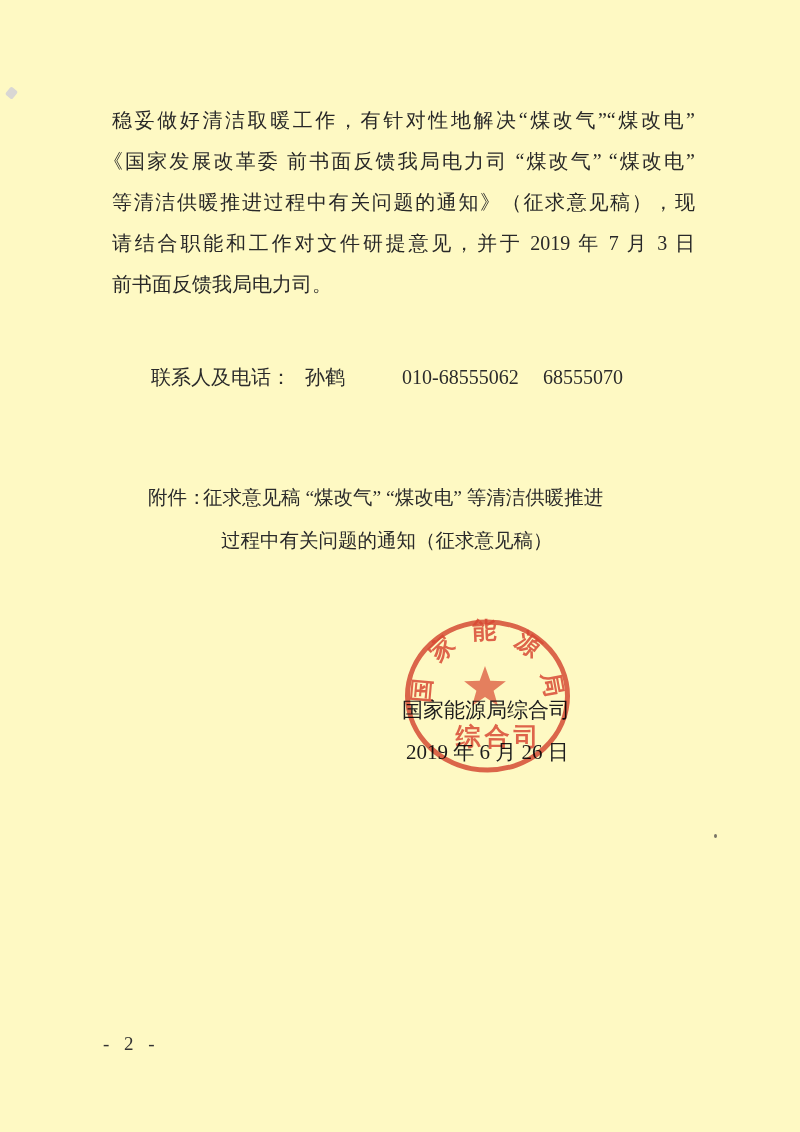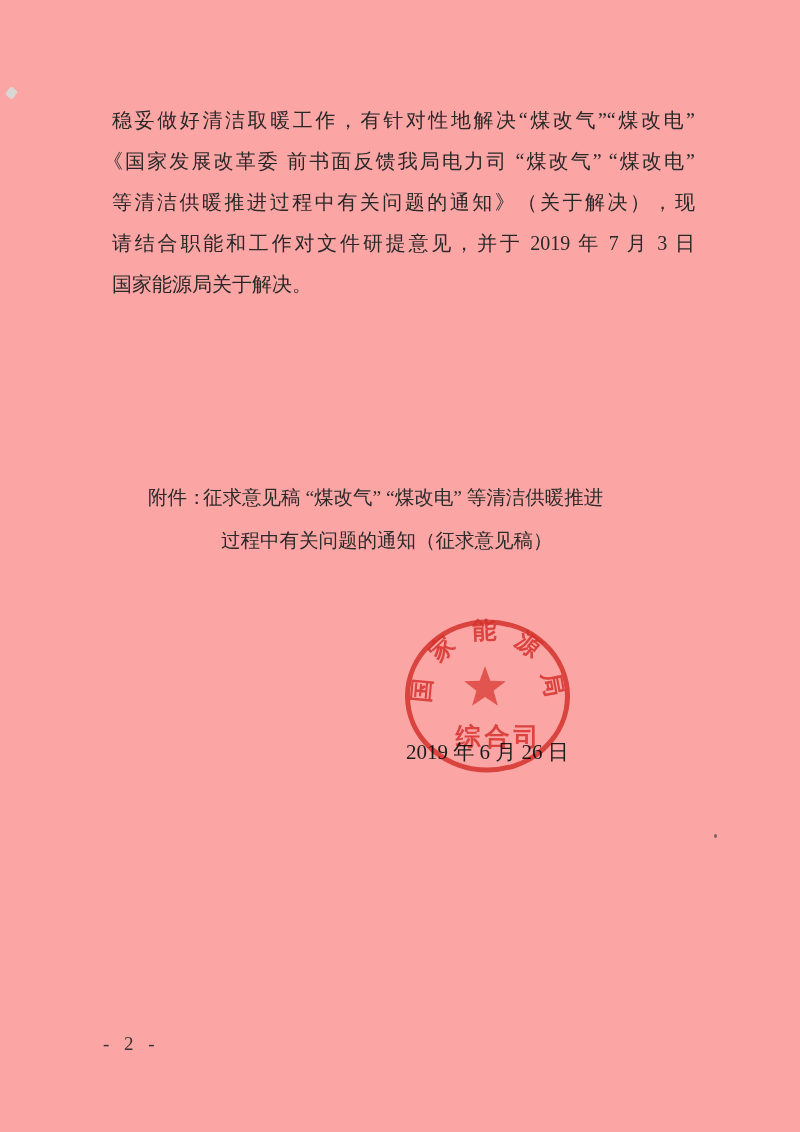--- a/index.html
+++ b/index.html
@@ -1,19 +1,19 @@
 <!DOCTYPE html>
 <html><head>
 <meta charset="utf-8">
 <style>
   html,body{margin:0;padding:0;background:#e8e8e8;}
   .page{
     position:relative;
     width:800px;height:1132px;
-    background:#fca5a5;
+    background:#fef9c3;
     overflow:hidden;
     font-family:"Liberation Serif","DejaVu Serif",serif;
     color:#2b2b2b;
   }
   
   .body-text{position:absolute;left:112px;top:100px;width:583px;}
   .bline{
     height:41px;line-height:41px;font-size:20px;
     white-space:nowrap;color:#282828;
   }
@@ -45,32 +45,39 @@
   .speck2{position:absolute;left:7px;top:88px;width:9px;height:10px;background:#d9d7d4;transform:rotate(40deg);border-radius:2px;}
 </style>
 </head>
 <body>
 
 <div class="page">
 
   <div class="body-text">
     <div class="bline just">稳妥做好清洁取暖工作，有针对性地解决“煤改气”“煤改电”</div>
     <div class="bline just hang">《国家发展改革委 前书面反馈我局电力司 “煤改气” “煤改电”</div>
-    <div class="bline just">等清洁供暖推进过程中有关问题的通知》（关于解决），现</div>
+    <div class="bline just">等清洁供暖推进过程中有关问题的通知》（征求意见稿），现</div>
     <div class="bline just">请结合职能和工作对文件研提意见，并于 2019 年 7 月 3 日</div>
-    <div class="bline">国家能源局关于解决。</div>
+    <div class="bline">前书面反馈我局电力司。</div>
   </div>
 
+  <div class="contact-line1">
+    <span class="c-label">联系人及电话：</span>
+    <span class="c-name">孙鹤</span>
+    <span class="c-phone1">010-68555062</span>
+    <span class="c-phone2">68555070</span>
+  </div>
 
   <div class="attach-line1">
     <span class="at-label">附件：</span>
     <span class="at-text">征求意见稿 “煤改气” “煤改电” 等清洁供暖推进</span>
   </div>
   <div class="attach-line2">过程中有关问题的通知（征求意见稿）</div>
 
+  <div class="sig-org">国家能源局综合司</div>
   <div class="sig-date">2019 年 6 月 26 日</div>
 
   <svg class="seal" viewBox="0 0 176 166" xmlns="http://www.w3.org/2000/svg">
     <defs>
       <path id="arcp" d="M 29.9 91.1 A 58 58 0 1 1 145.1 91.1" fill="none"></path>
     </defs>
     <ellipse cx="87.5" cy="84" rx="80" ry="74" fill="none" stroke="#d0382e" stroke-width="5" opacity="0.85"></ellipse>
     <text font-size="24" fill="#d5372e" opacity="0.85" font-family="Liberation Serif, DejaVu Serif, serif" font-weight="bold">
       <textPath href="#arcp" startOffset="0" textLength="190" lengthAdjust="spacing">国家能源局</textPath>
     </text>

